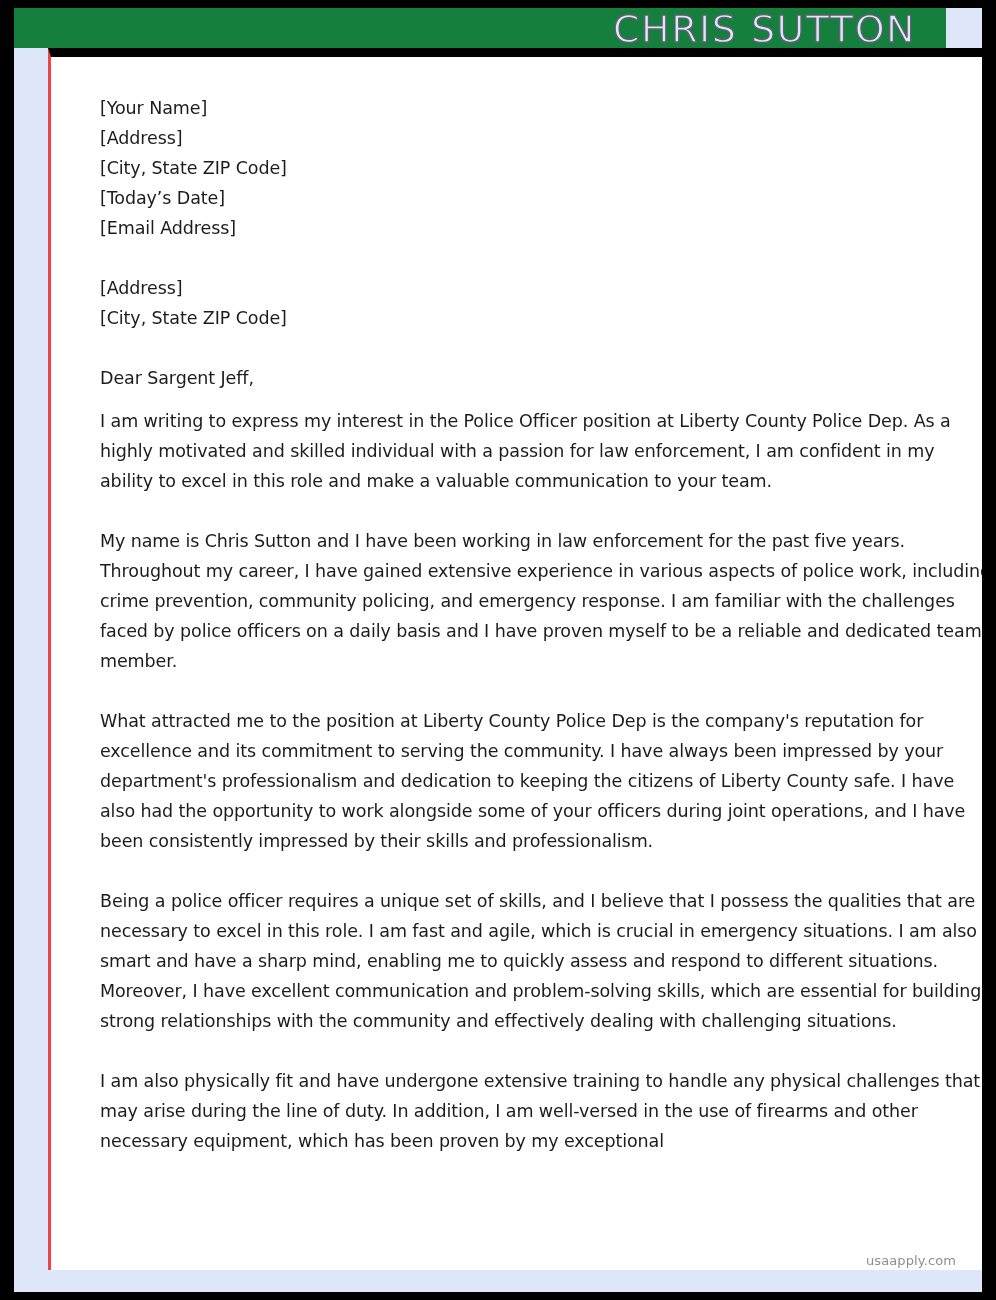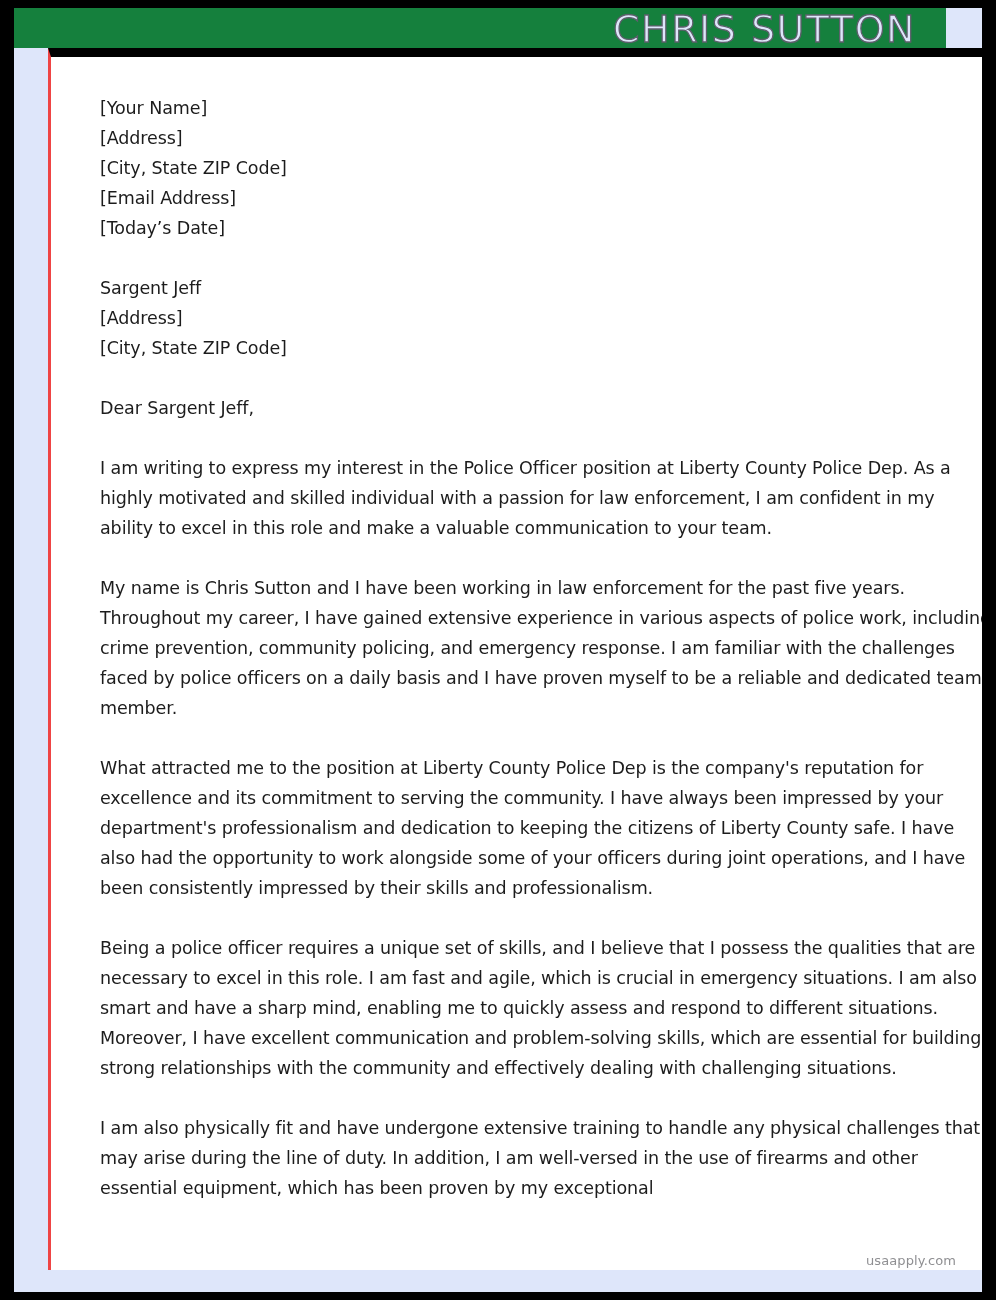--- a/index.html
+++ b/index.html
@@ -91,21 +91,21 @@
     line-height: 30px;
     color: #1c1c1c;
     margin: 0;
     letter-spacing: -0.1px;
   }
   .addr-line {
     display: block;
     white-space: nowrap;
   }
   .addr-block { margin-bottom: 30px; }
-  .salutation { margin-bottom: 30px; }
+  .salutation { margin-bottom: 13px; }
   .para { margin-bottom: 30px; }
   .para:last-child { margin-bottom: 0; }
 
   
   .watermark {
     position: absolute;
     right: 26px;
     bottom: 24px;
     font-family: "DejaVu Sans", "Liberation Sans", sans-serif;
     font-size: 13px;
@@ -128,37 +128,36 @@
       <span class="masthead-name">CHRIS SUTTON</span>
     </div>
 
     <div class="sheet">
       <div class="sheet-inner">
 
         <div class="addr-block">
           <span class="addr-line">[Your Name]</span>
           <span class="addr-line">[Address]</span>
           <span class="addr-line">[City, State ZIP Code]</span>
+          <span class="addr-line">[Today’s Date]</span>
           <span class="addr-line">[Email Address]</span>
-          <span class="addr-line">[Today’s Date]</span>
         </div>
 
         <div class="addr-block">
-          <span class="addr-line">Sargent Jeff</span>
           <span class="addr-line">[Address]</span>
           <span class="addr-line">[City, State ZIP Code]</span>
         </div>
 
         <p class="salutation">Dear Sargent Jeff,</p>
 
         <p class="para">I am writing to express my interest in the Police Officer position at Liberty County Police Dep. As a highly motivated and skilled individual with a passion for law enforcement, I am confident in my ability to excel in this role and make a valuable communication to your team.</p>
         <p class="para">My name is Chris Sutton and I have been working in law enforcement for the past five years. Throughout my career, I have gained extensive experience in various aspects of police work, including crime prevention, community policing, and emergency response. I am familiar with the challenges faced by police officers on a daily basis and I have proven myself to be a reliable and dedicated team member.</p>
         <p class="para">What attracted me to the position at Liberty County Police Dep is the company's reputation for excellence and its commitment to serving the community. I have always been impressed by your department's professionalism and dedication to keeping the citizens of Liberty County safe. I have also had the opportunity to work alongside some of your officers during joint operations, and I have been consistently impressed by their skills and professionalism.</p>
         <p class="para">Being a police officer requires a unique set of skills, and I believe that I possess the qualities that are necessary to excel in this role. I am fast and agile, which is crucial in emergency situations. I am also smart and have a sharp mind, enabling me to quickly assess and respond to different situations. Moreover, I have excellent communication and problem-solving skills, which are essential for building strong relationships with the community and effectively dealing with challenging situations.</p>
-        <p class="para">I am also physically fit and have undergone extensive training to handle any physical challenges that may arise during the line of duty. In addition, I am well-versed in the use of firearms and other essential equipment, which has been proven by my exceptional</p>
+        <p class="para">I am also physically fit and have undergone extensive training to handle any physical challenges that may arise during the line of duty. In addition, I am well-versed in the use of firearms and other necessary equipment, which has been proven by my exceptional</p>
 
       </div>
     </div>
 
     <div class="watermark">usaapply.com</div>
 
   </div>
 </div>
 
 </body></html>

